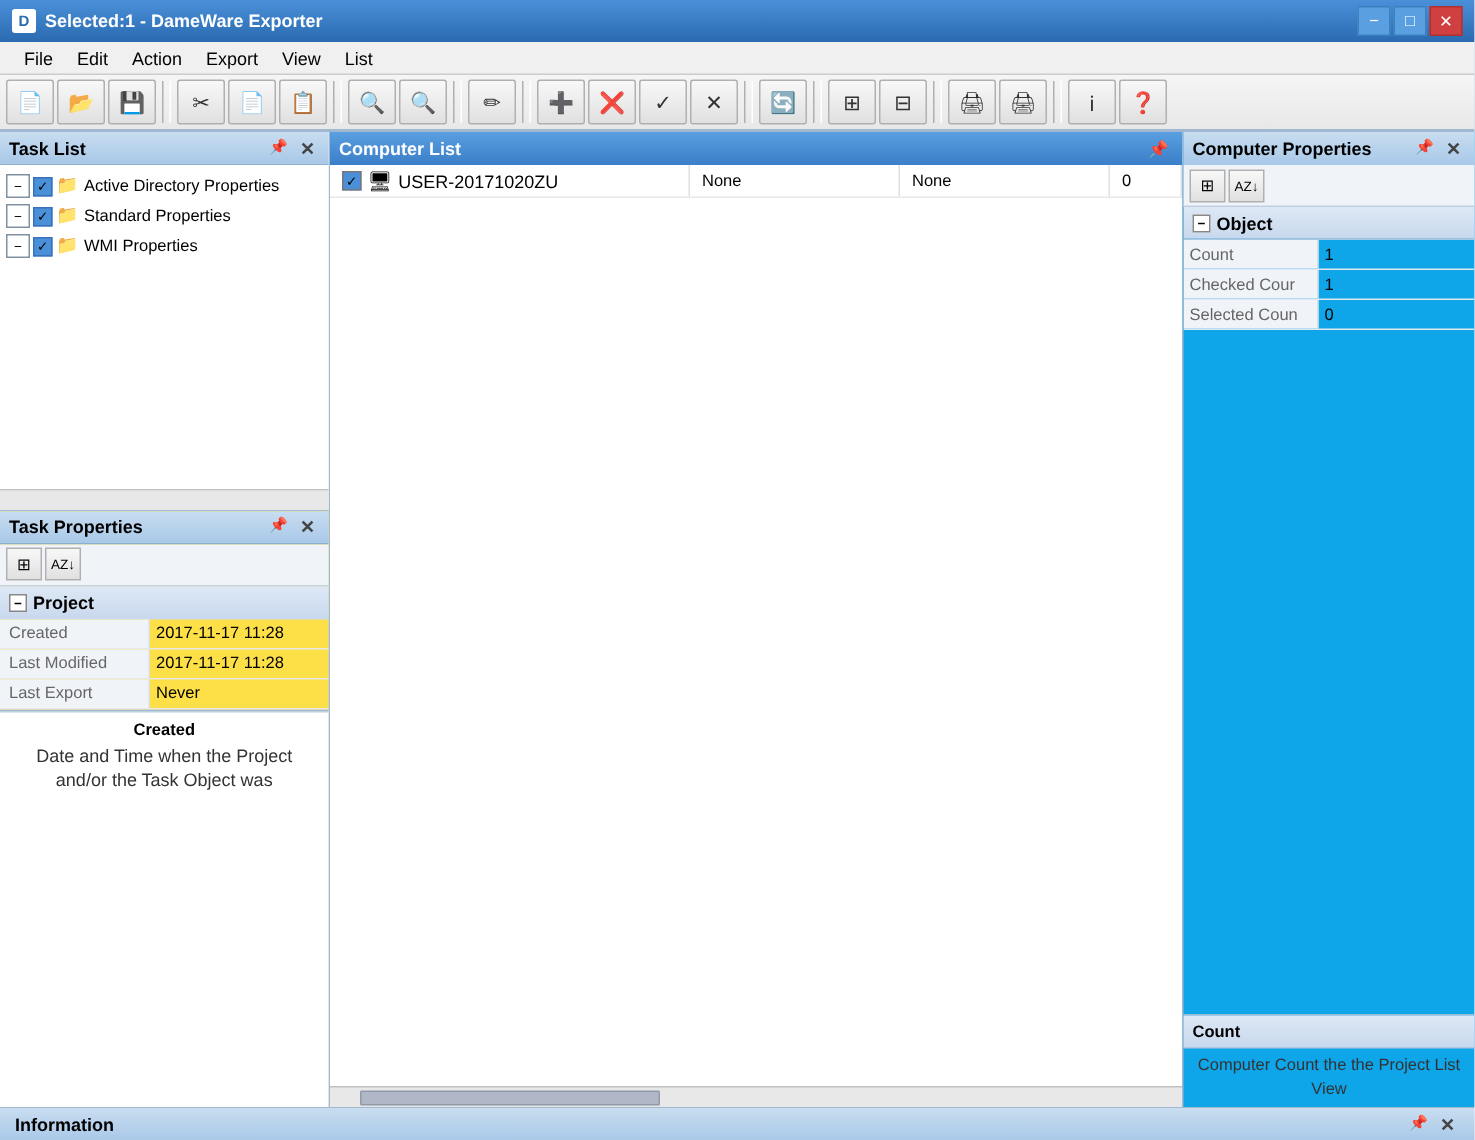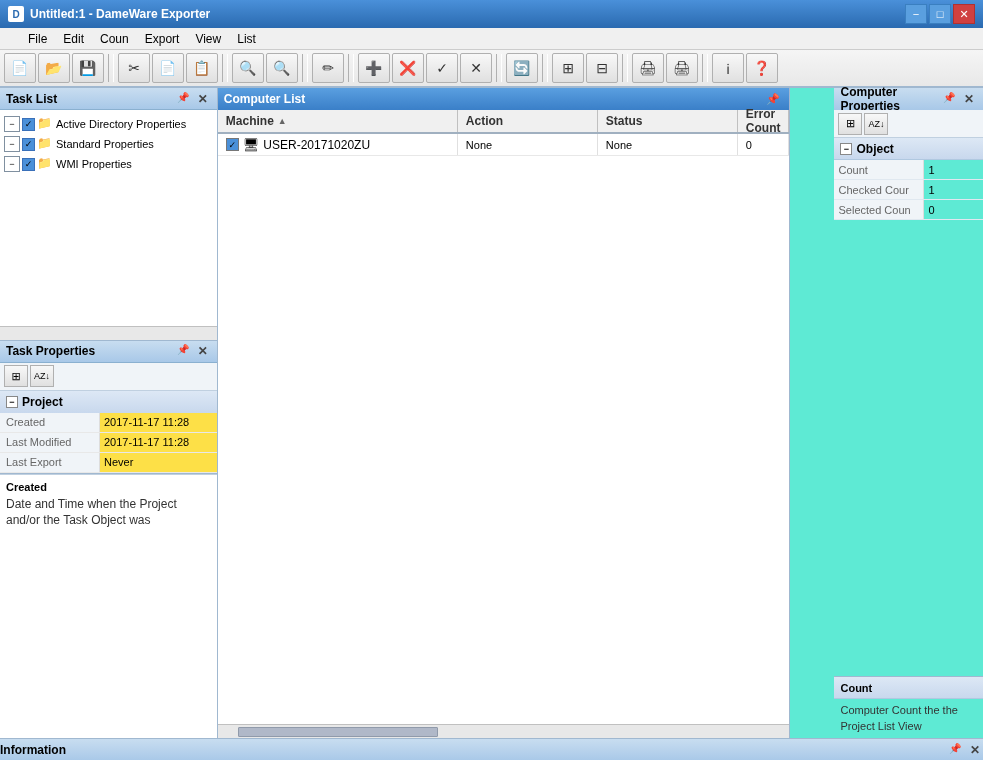--- a/index.html
+++ b/index.html
@@ -7,30 +7,30 @@
     
     
     .title-bar { background: linear-gradient(to bottom, #4a90d9, #2a6ab0); color: white; height: 28px; display: flex; align-items: center; padding: 0 8px; justify-content: space-between; }
     .title-bar-left { display: flex; align-items: center; gap: 6px; font-size: 12px; font-weight: bold; }
     .title-bar-icon { width: 16px; height: 16px; background: #fff; border-radius: 2px; display: inline-block; font-size: 10px; color: #2a6ab0; display: flex; align-items: center; justify-content: center; }
     .title-bar-buttons { display: flex; gap: 2px; }
     .title-btn { width: 22px; height: 20px; background: #5a9fdf; border: 1px solid #3a7fc0; color: white; cursor: pointer; font-size: 11px; display: flex; align-items: center; justify-content: center; }
     .title-btn.close { background: #d04040; border-color: #b03030; }
 
     
-    .menu-bar { background: #f0f0f0; height: 22px; display: flex; align-items: center; padding: 0 20px; border-bottom: 1px solid #ccc; }
+    .menu-bar { background: #f0f0f0; height: 22px; display: flex; align-items: center; padding: 0 8px; border-bottom: 1px solid #ccc; }
     .menu-item { padding: 2px 8px; cursor: pointer; font-size: 12px; color: #000; }
 
     
     .toolbar { background: linear-gradient(to bottom, #f5f5f5, #e8e8e8); height: 38px; display: flex; align-items: center; padding: 2px 4px; border-bottom: 2px solid #a0b8d0; gap: 2px; }
     .tb-btn { width: 32px; height: 30px; background: linear-gradient(to bottom, #f8f8f8, #e0e0e0); border: 1px solid #b0b0b0; border-radius: 2px; cursor: pointer; display: flex; align-items: center; justify-content: center; font-size: 14px; color: #333; }
     .tb-separator { width: 6px; height: 28px; border-left: 1px solid #b0b0b0; border-right: 1px solid #fff; margin: 0 2px; }
 
     
-    .main-area { display: flex; height: calc(760px - 28px - 22px - 38px - 22px); }
+    .main-area { display: flex; height: calc(760px - 28px - 22px - 38px - 22px); text-align: center; }
     
     
     .left-panel { width: 220px; display: flex; flex-direction: column; border-right: 1px solid #a0b8d0; }
     
     
     .task-list-panel { flex: 1; background: white; border-bottom: 1px solid #a0b8d0; display: flex; flex-direction: column; max-height: 280px; }
     .panel-header { background: linear-gradient(to bottom, #c8ddf0, #a8c8e8); border-bottom: 1px solid #8ab0d0; height: 22px; display: flex; align-items: center; padding: 0 6px; justify-content: space-between; font-weight: bold; color: #000; font-size: 11px; }
     .panel-header-actions { display: flex; gap: 2px; }
     .panel-pin { font-size: 10px; color: #444; cursor: pointer; padding: 1px 3px; }
     .panel-close { font-size: 12px; color: #444; cursor: pointer; padding: 1px 3px; }
@@ -85,59 +85,59 @@
     .list-cell.status { width: 140px; }
     .list-cell.errors { flex: 1; }
     .row-checkbox { width: 13px; height: 13px; border: 1px solid #777; background: white; display: flex; align-items: center; justify-content: center; font-size: 9px; flex-shrink: 0; }
     .computer-icon { font-size: 13px; flex-shrink: 0; }
     
     .list-scrollbar { height: 14px; background: #e8e8e8; border-top: 1px solid #c0c0c0; display: flex; align-items: center; }
     .h-scroll-track { flex: 1; height: 12px; background: #e8e8e8; position: relative; }
     .h-scroll-thumb { width: 200px; height: 10px; background: #b0b8c8; border: 1px solid #909aaa; position: absolute; top: 1px; left: 20px; border-radius: 1px; }
 
     
-    .right-panel { width: 195px; background: #5eead4; border-left: 1px solid #a0b8d0; display: flex; flex-direction: column; padding-left: 44px; }
+    .right-panel { width: 195px; background: #0ea5e9; border-left: 1px solid #a0b8d0; display: flex; flex-direction: column; }
     .right-panel-header { background: linear-gradient(to bottom, #c8ddf0, #a8c8e8); height: 22px; display: flex; align-items: center; padding: 0 6px; justify-content: space-between; font-weight: bold; font-size: 11px; }
     .right-props-toolbar { height: 28px; background: #f0f4f8; border-bottom: 1px solid #c0d0e0; display: flex; align-items: center; padding: 0 4px; gap: 2px; }
     
     .right-section-header { background: linear-gradient(to bottom, #dde8f5, #c8d8ed); height: 22px; display: flex; align-items: center; padding: 0 6px; font-weight: bold; font-size: 11px; cursor: pointer; border-bottom: 1px solid #b0c8e0; }
     .right-section-toggle { width: 12px; height: 12px; border: 1px solid #888; background: white; display: flex; align-items: center; justify-content: center; font-size: 9px; margin-right: 4px; }
     
     .right-props-area { flex: 1; overflow: auto; }
     .right-prop-row { display: flex; height: 20px; border-bottom: 1px solid #e0e8f0; }
     .right-prop-key { width: 90px; background: #f0f4f8; padding: 2px 4px; font-size: 11px; color: #666; display: flex; align-items: center; border-right: 1px solid #ddd; flex-shrink: 0; overflow: hidden; white-space: nowrap; }
     .right-prop-val { flex: 1; padding: 2px 4px; font-size: 11px; display: flex; align-items: center; }
     
     .count-section { border-top: 1px solid #a0b8d0; }
     .count-label { background: linear-gradient(to bottom, #dde8f5, #c8d8ed); height: 22px; display: flex; align-items: center; padding: 0 6px; font-weight: bold; font-size: 11px; border-bottom: 1px solid #b0c8e0; }
     .count-desc { padding: 4px 6px; font-size: 11px; color: #333; line-height: 1.4; }
 
     
     .info-panel { height: 80px; background: white; border-top: 1px solid #a0b8d0; display: flex; flex-direction: column; }
-    .info-header { background: linear-gradient(to bottom, #c8ddf0, #a8c8e8); height: 22px; display: flex; align-items: center; padding: 0 0; justify-content: space-between; font-weight: bold; font-size: 11px; }
+    .info-header { background: linear-gradient(to bottom, #c8ddf0, #a8c8e8); height: 22px; display: flex; align-items: center; padding: 0 10px; justify-content: space-between; font-weight: bold; font-size: 11px; }
   </style>
 </head>
 <body>
 
 <div class="title-bar">
   <div class="title-bar-left">
     <span class="title-bar-icon">D</span>
-    <span>Untitled:1 - DameWare Exporter</span>
+    <span>Selected:1 - DameWare Exporter</span>
   </div>
   <div class="title-bar-buttons">
     <div class="title-btn">−</div>
     <div class="title-btn">□</div>
     <div class="title-btn close">✕</div>
   </div>
 </div>
 
 <div class="menu-bar">
   <span class="menu-item">File</span>
   <span class="menu-item">Edit</span>
-  <span class="menu-item">Coun</span>
+  <span class="menu-item">Action</span>
   <span class="menu-item">Export</span>
   <span class="menu-item">View</span>
   <span class="menu-item">List</span>
 </div>
 
 <div class="toolbar">
   <div class="tb-btn">📄</div>
   <div class="tb-btn">📂</div>
   <div class="tb-btn">💾</div>
   <div class="tb-separator"></div>
@@ -246,35 +246,20 @@
 
   </div>
 
   <div class="center-panel">
     <div class="computer-list-header">
       <span class="computer-list-title">Computer List</span>
       <div class="computer-list-actions">
         <span class="cl-btn">📌</span>
       </div>
     </div>
-    <div class="list-header">
-      <div class="list-col machine">
-        <span>Machine</span>
-        <span class="sort-arrow">▲</span>
-      </div>
-      <div class="list-col action">
-        <span>Action</span>
-      </div>
-      <div class="list-col status">
-        <span>Status</span>
-      </div>
-      <div class="list-col errors">
-        <span>Error Count</span>
-      </div>
-    </div>
     <div class="list-body">
       <div class="list-row">
         <div class="list-cell machine">
           <div class="row-checkbox" style="background:#4a90d9;">✓</div>
           <span class="computer-icon">🖥</span>
           <span>USER-20171020ZU</span>
         </div>
         <div class="list-cell action">None</div>
         <div class="list-cell status">None</div>
         <div class="list-cell errors">0</div>

